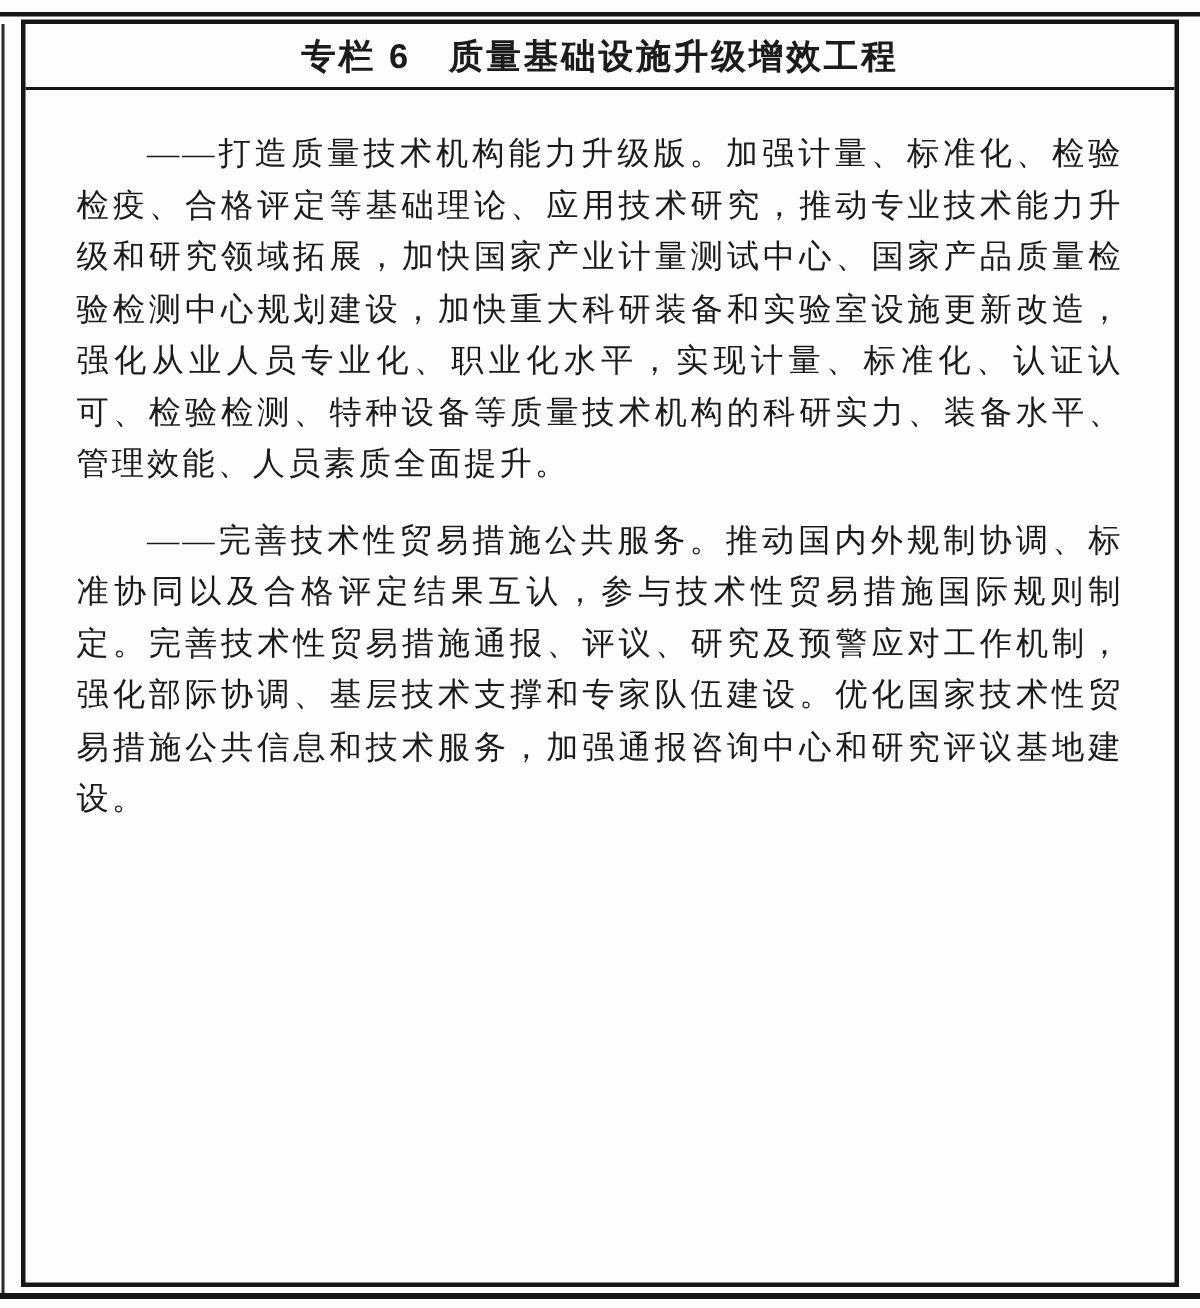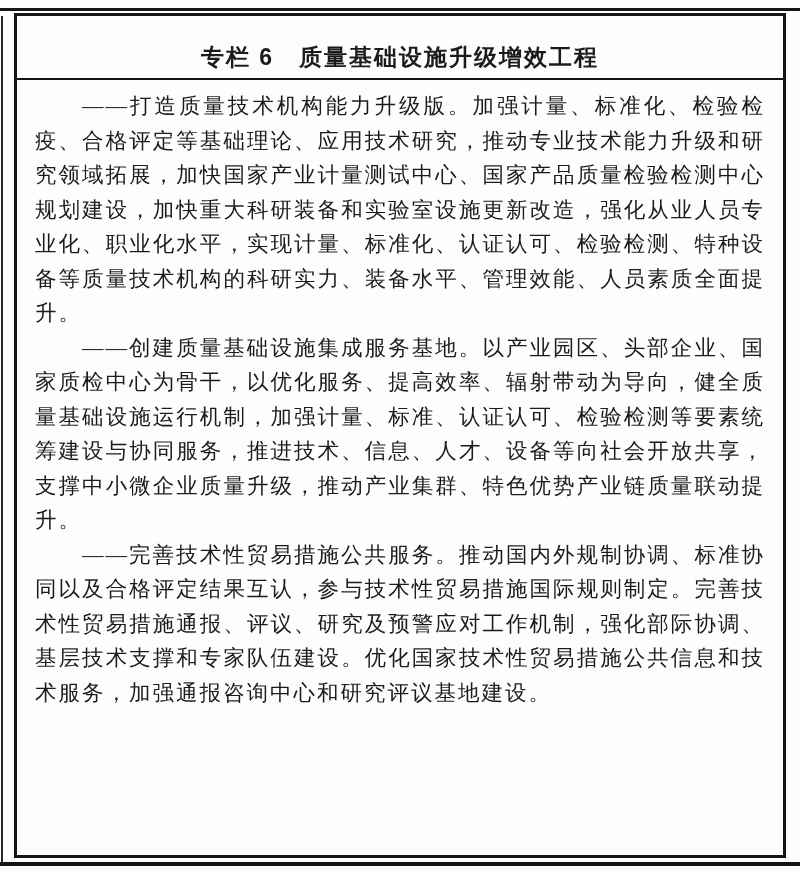--- a/index.html
+++ b/index.html
@@ -54,43 +54,41 @@
     box-sizing: border-box;
     border-bottom: 2px solid #151515;
     text-align: center;
     font-family: "Liberation Sans", "DejaVu Sans", sans-serif;
     font-weight: bold;
     font-size: 23px;
     letter-spacing: 2px;
     line-height: 42px;
     white-space: nowrap;
     overflow: hidden;
-    margin-top: 20px;
   }
   .panel-body {
     padding: 9px 18px 0 18px;
   }
   .panel-body p {
-    margin: 0;
+    margin: 16px;
     font-size: 21.5px;
     line-height: 34.5px;
     letter-spacing: 2px;
     text-align: justify;
     text-justify: inter-character;
     text-indent: 47px;
     color: #1b1b1b;
   }
 </style>
 </head>
 <body>
 
 <div class="edge-line-top"></div>
 <div class="edge-line-left"></div>
 <div class="edge-line-bottom"></div>
 
 <div class="panel">
   <div class="panel-title">专栏 6　质量基础设施升级增效工程</div>
   <div class="panel-body">
       <p>——打造质量技术机构能力升级版。加强计量、标准化、检验检疫、合格评定等基础理论、应用技术研究，推动专业技术能力升级和研究领域拓展，加快国家产业计量测试中心、国家产品质量检验检测中心规划建设，加快重大科研装备和实验室设施更新改造，强化从业人员专业化、职业化水平，实现计量、标准化、认证认可、检验检测、特种设备等质量技术机构的科研实力、装备水平、管理效能、人员素质全面提升。</p>
-      <p>——创建质量基础设施集成服务基地。以产业园区、头部企业、国家质检中心为骨干，以优化服务、提高效率、辐射带动为导向，健全质量基础设施运行机制，加强计量、标准、认证认可、检验检测等要素统筹建设与协同服务，推进技术、信息、人才、设备等向社会开放共享，支撑中小微企业质量升级，推动产业集群、特色优势产业链质量联动提升。</p>
       <p>——完善技术性贸易措施公共服务。推动国内外规制协调、标准协同以及合格评定结果互认，参与技术性贸易措施国际规则制定。完善技术性贸易措施通报、评议、研究及预警应对工作机制，强化部际协调、基层技术支撑和专家队伍建设。优化国家技术性贸易措施公共信息和技术服务，加强通报咨询中心和研究评议基地建设。</p>
     </div>
 </div>
 
 </body></html>

